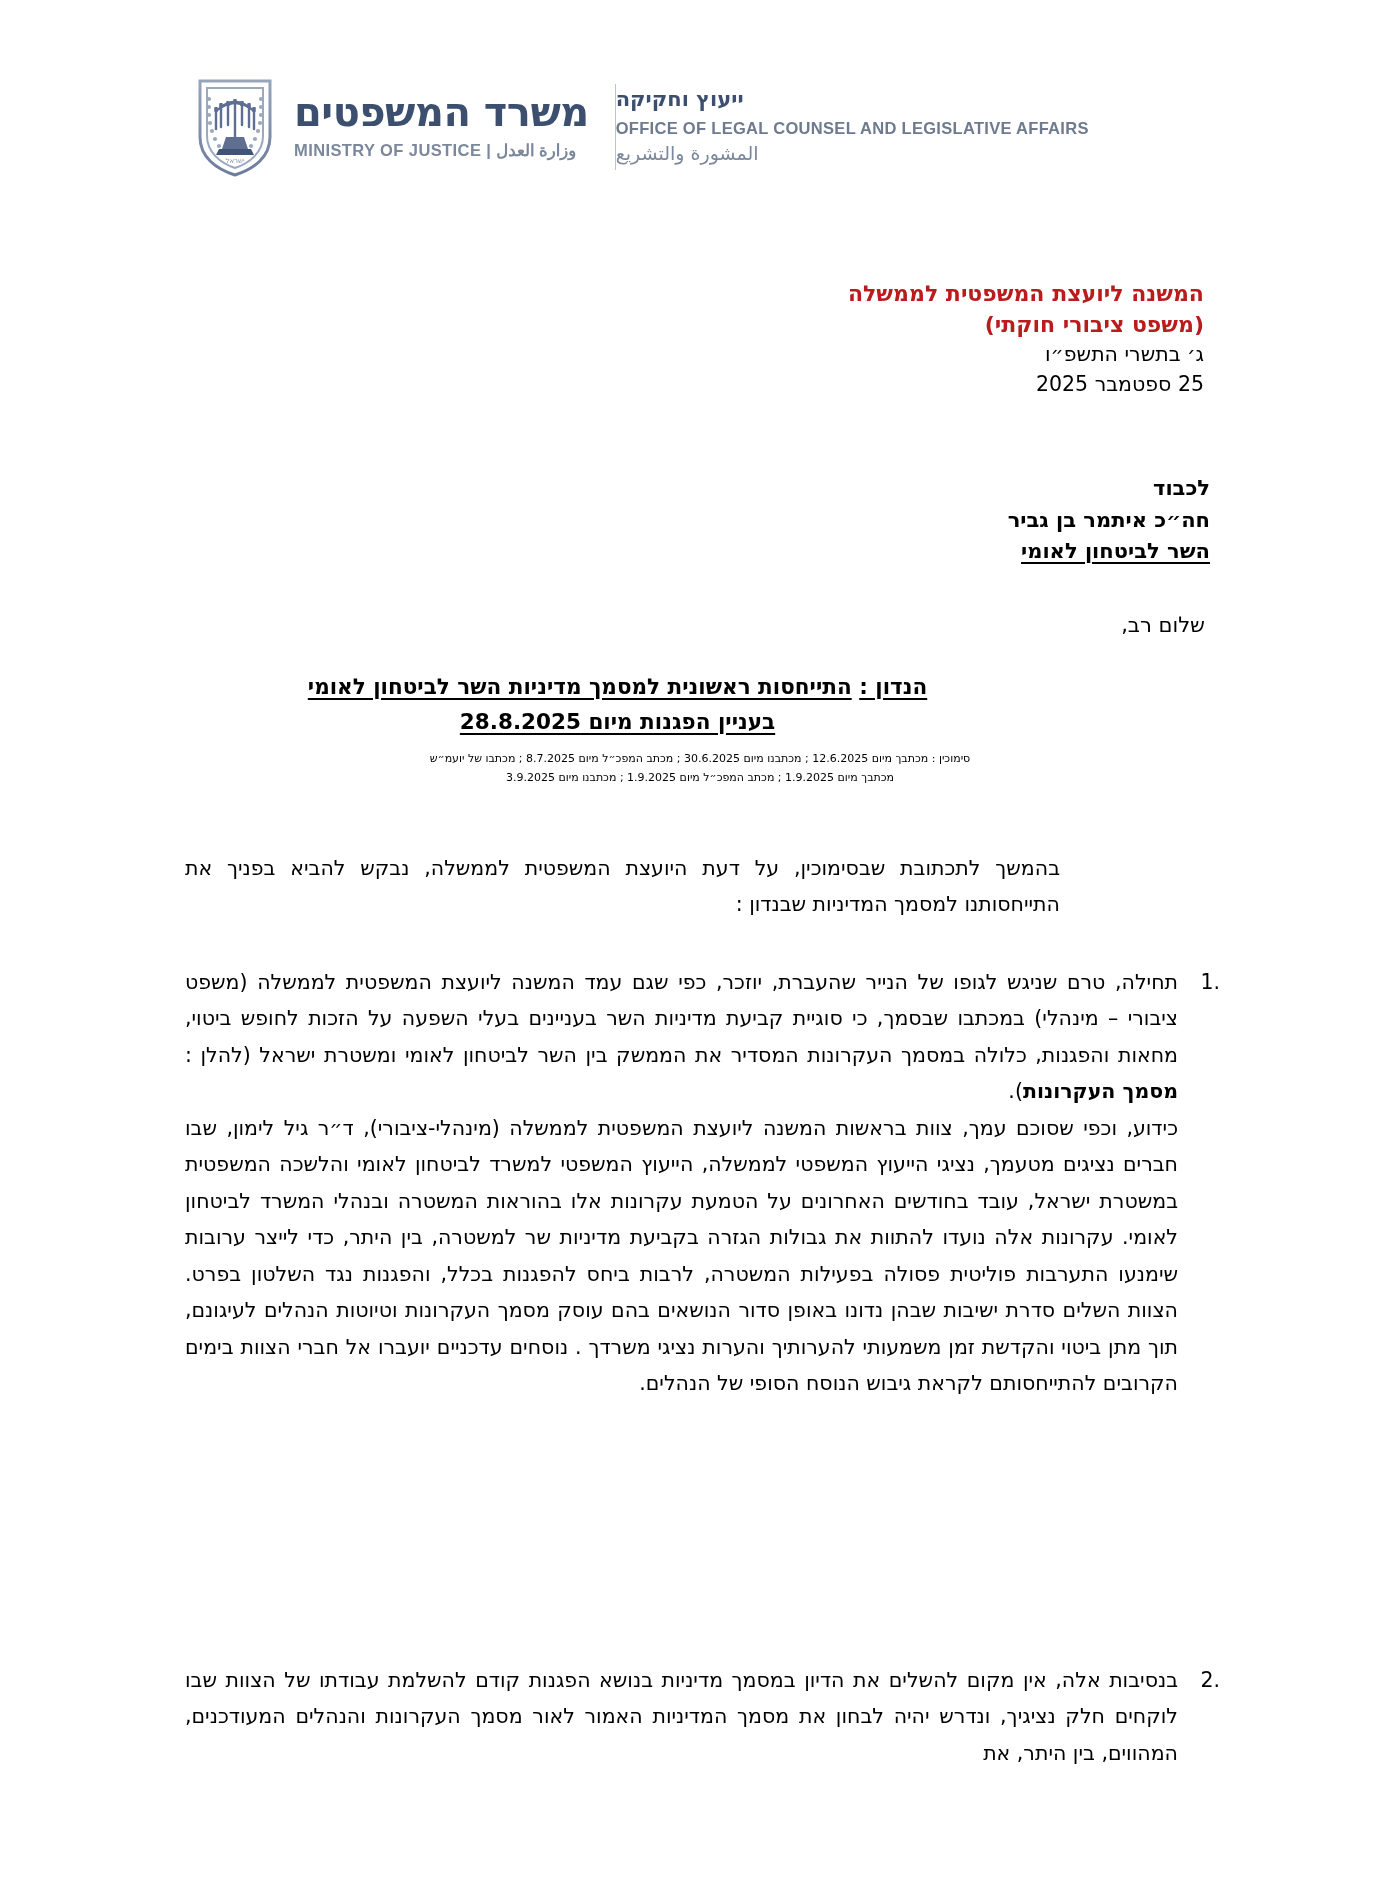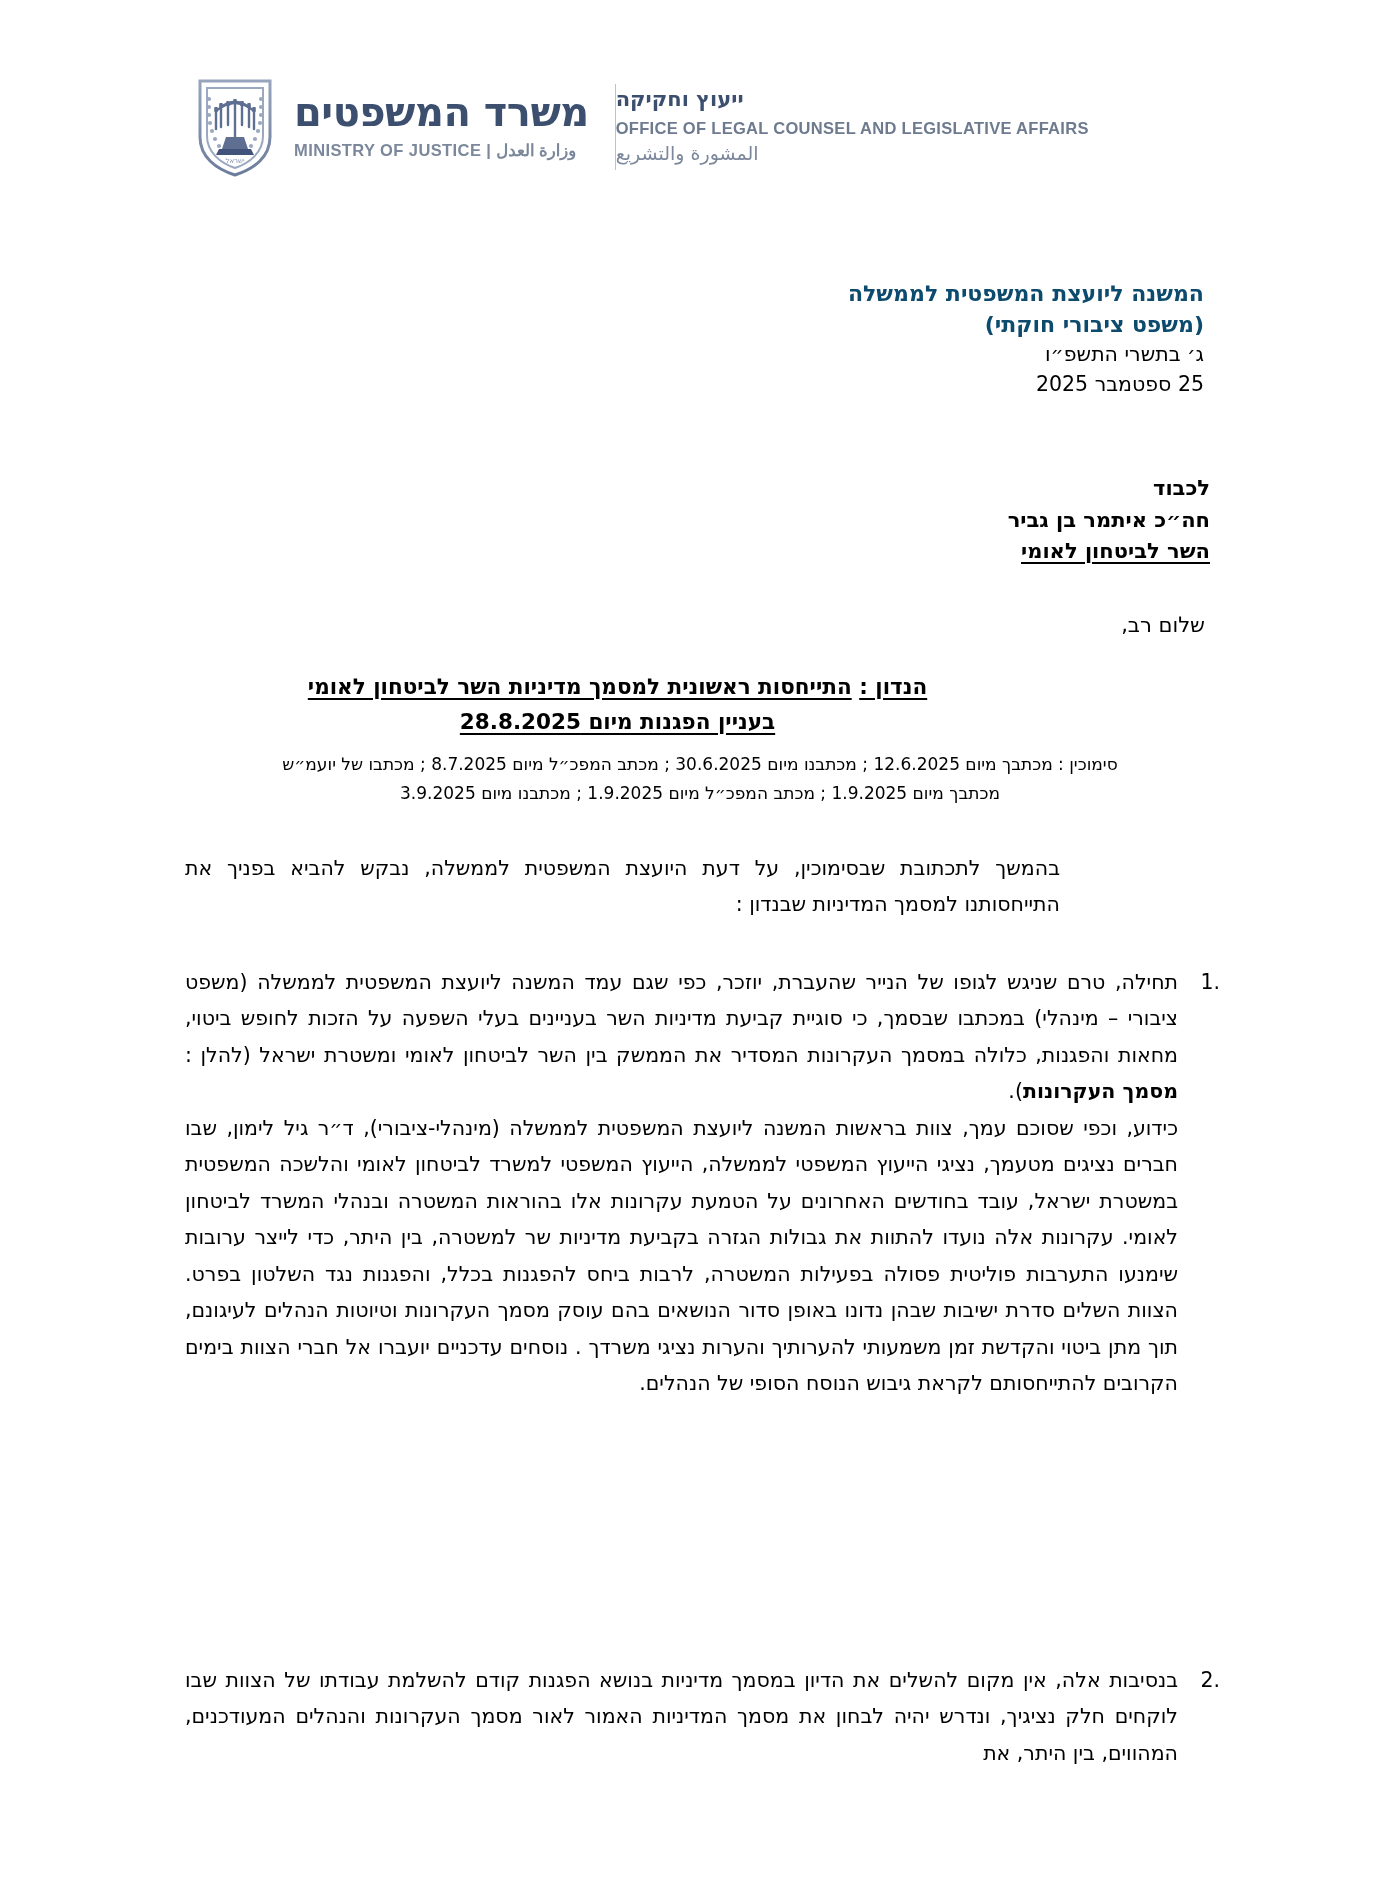--- a/index.html
+++ b/index.html
@@ -126,21 +126,21 @@
     position: absolute;
     top: 278px;
     right: 196px;
     text-align: right;
     font-family: "DejaVu Sans", sans-serif;
     line-height: 1.42;
   }
   .sender-l1, .sender-l2 {
     font-weight: bold;
     font-size: 22px;
-    color: #0c4a6e;
+    color: #b91c1c;
     white-space: nowrap;
   }
   .sender-l3, .sender-l4 {
     font-size: 20.5px;
     color: #000;
     white-space: nowrap;
   }
 
   .addressee {
     position: absolute;
@@ -186,21 +186,21 @@
 
   .refs {
     position: absolute;
     top: 750px;
     left: 0;
     width: 1400px;
     padding: 0 180px 0 180px;
     box-sizing: border-box;
     text-align: center;
     font-family: "DejaVu Sans", sans-serif;
-    font-size: 17px;
+    font-size: 11px;
     line-height: 1.72;
     color: #000;
   }
 
   .para {
     font-family: "DejaVu Sans", sans-serif;
     font-size: 20.5px;
     line-height: 1.78;
     text-align: justify;
     text-align-last: right;

